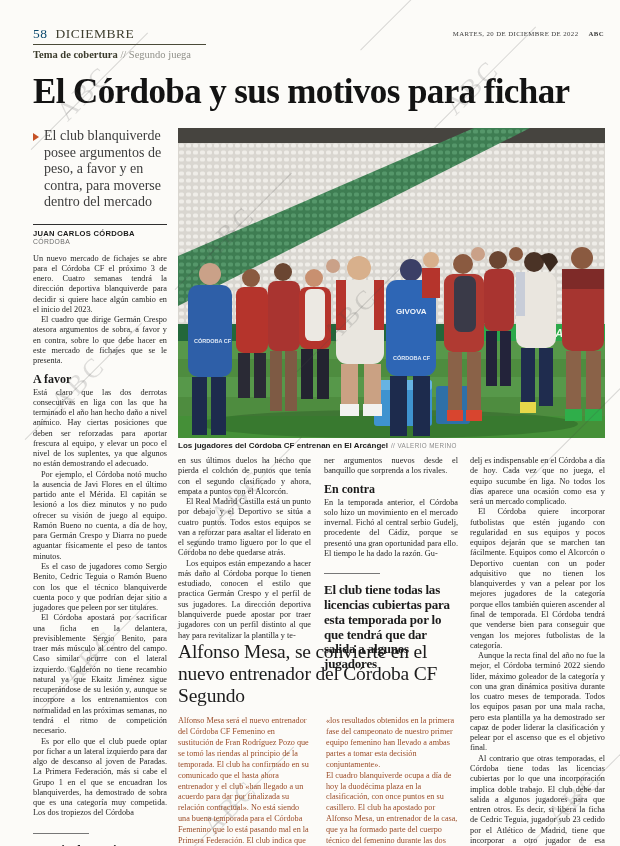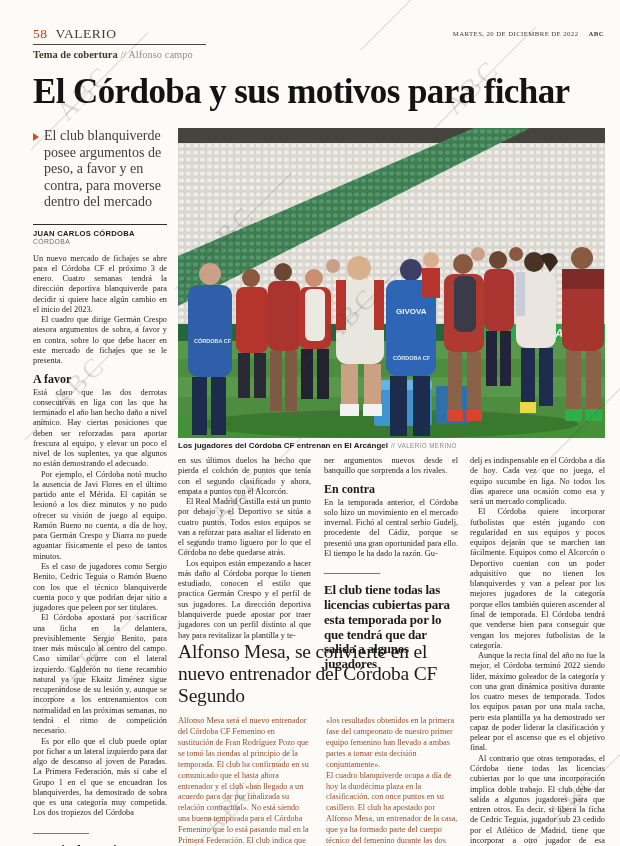--- a/index.html
+++ b/index.html
@@ -3,21 +3,21 @@
 <meta charset="utf-8">
 <style>
   html,body{margin:0;padding:0;background:#777;}
   .page{
     position:relative;width:620px;height:846px;margin:0 auto;
     background:#fcfbf8;overflow:hidden;
     font-family:"Liberation Serif",serif;color:#262626;
   }
   
   .hdr-left{position:absolute;left:33px;top:26px;font-size:13.5px;letter-spacing:.5px;white-space:nowrap;}
-  .hdr-left .pagenum{color:#c2410c;margin-right:8px;}
+  .hdr-left .pagenum{color:#0c4a6e;margin-right:8px;}
   .hdr-left .section{color:#3e3e2e;}
   .hdr-date{position:absolute;right:16px;top:30px;font-size:6.8px;color:#3c3c3c;letter-spacing:.4px;white-space:nowrap;}
   .hdr-date b{margin-left:10px;}
   .kicker-rule{position:absolute;left:33px;top:44px;width:173px;height:1.4px;background:#4a4a38;}
   .kicker{position:absolute;left:33px;top:49px;font-size:10.5px;white-space:nowrap;}
   .kicker .k-bold{font-weight:700;color:#3b3b2c;}
   .kicker .k-rest{color:#91918a;}
   
   .headline{
     position:absolute;left:33px;top:74px;width:574px;
@@ -62,29 +62,29 @@
       font-size:27px;letter-spacing:3px;pointer-events:none;z-index:5;font-family:"Liberation Serif",serif;}
   .wm::before{content:"";position:absolute;left:-45px;top:55%;width:165px;height:1.2px;background:rgba(70,70,70,.20);}
   .wm.small{font-size:0;}
 </style>
 </head>
 <body>
 
 <div class="page">
 
   <div class="hdr-left">
-    <span class="pagenum">58</span><span class="section">VALERIO</span>
+    <span class="pagenum">58</span><span class="section">DICIEMBRE</span>
   </div>
   <div class="hdr-date">
     <span>MARTES, 20 DE DICIEMBRE DE 2022</span><b>ABC</b>
   </div>
   <div class="kicker-rule"></div>
   <div class="kicker">
     <span class="k-bold">Tema de cobertura</span>
-    <span class="k-rest">// Alfonso campo</span>
+    <span class="k-rest">// Segundo juega</span>
   </div>
 
   <h1 class="headline" style="margin:0;">El Córdoba y sus motivos para fichar</h1>
 
   <div class="col1">
     <div class="standfirst">
       <span class="tri"></span>
       <span class="sf-text">El club blanquiverde posee argumentos de peso, a favor y en contra, para moverse dentro del mercado</span>
     </div>
     <div class="byline-rule"></div>

